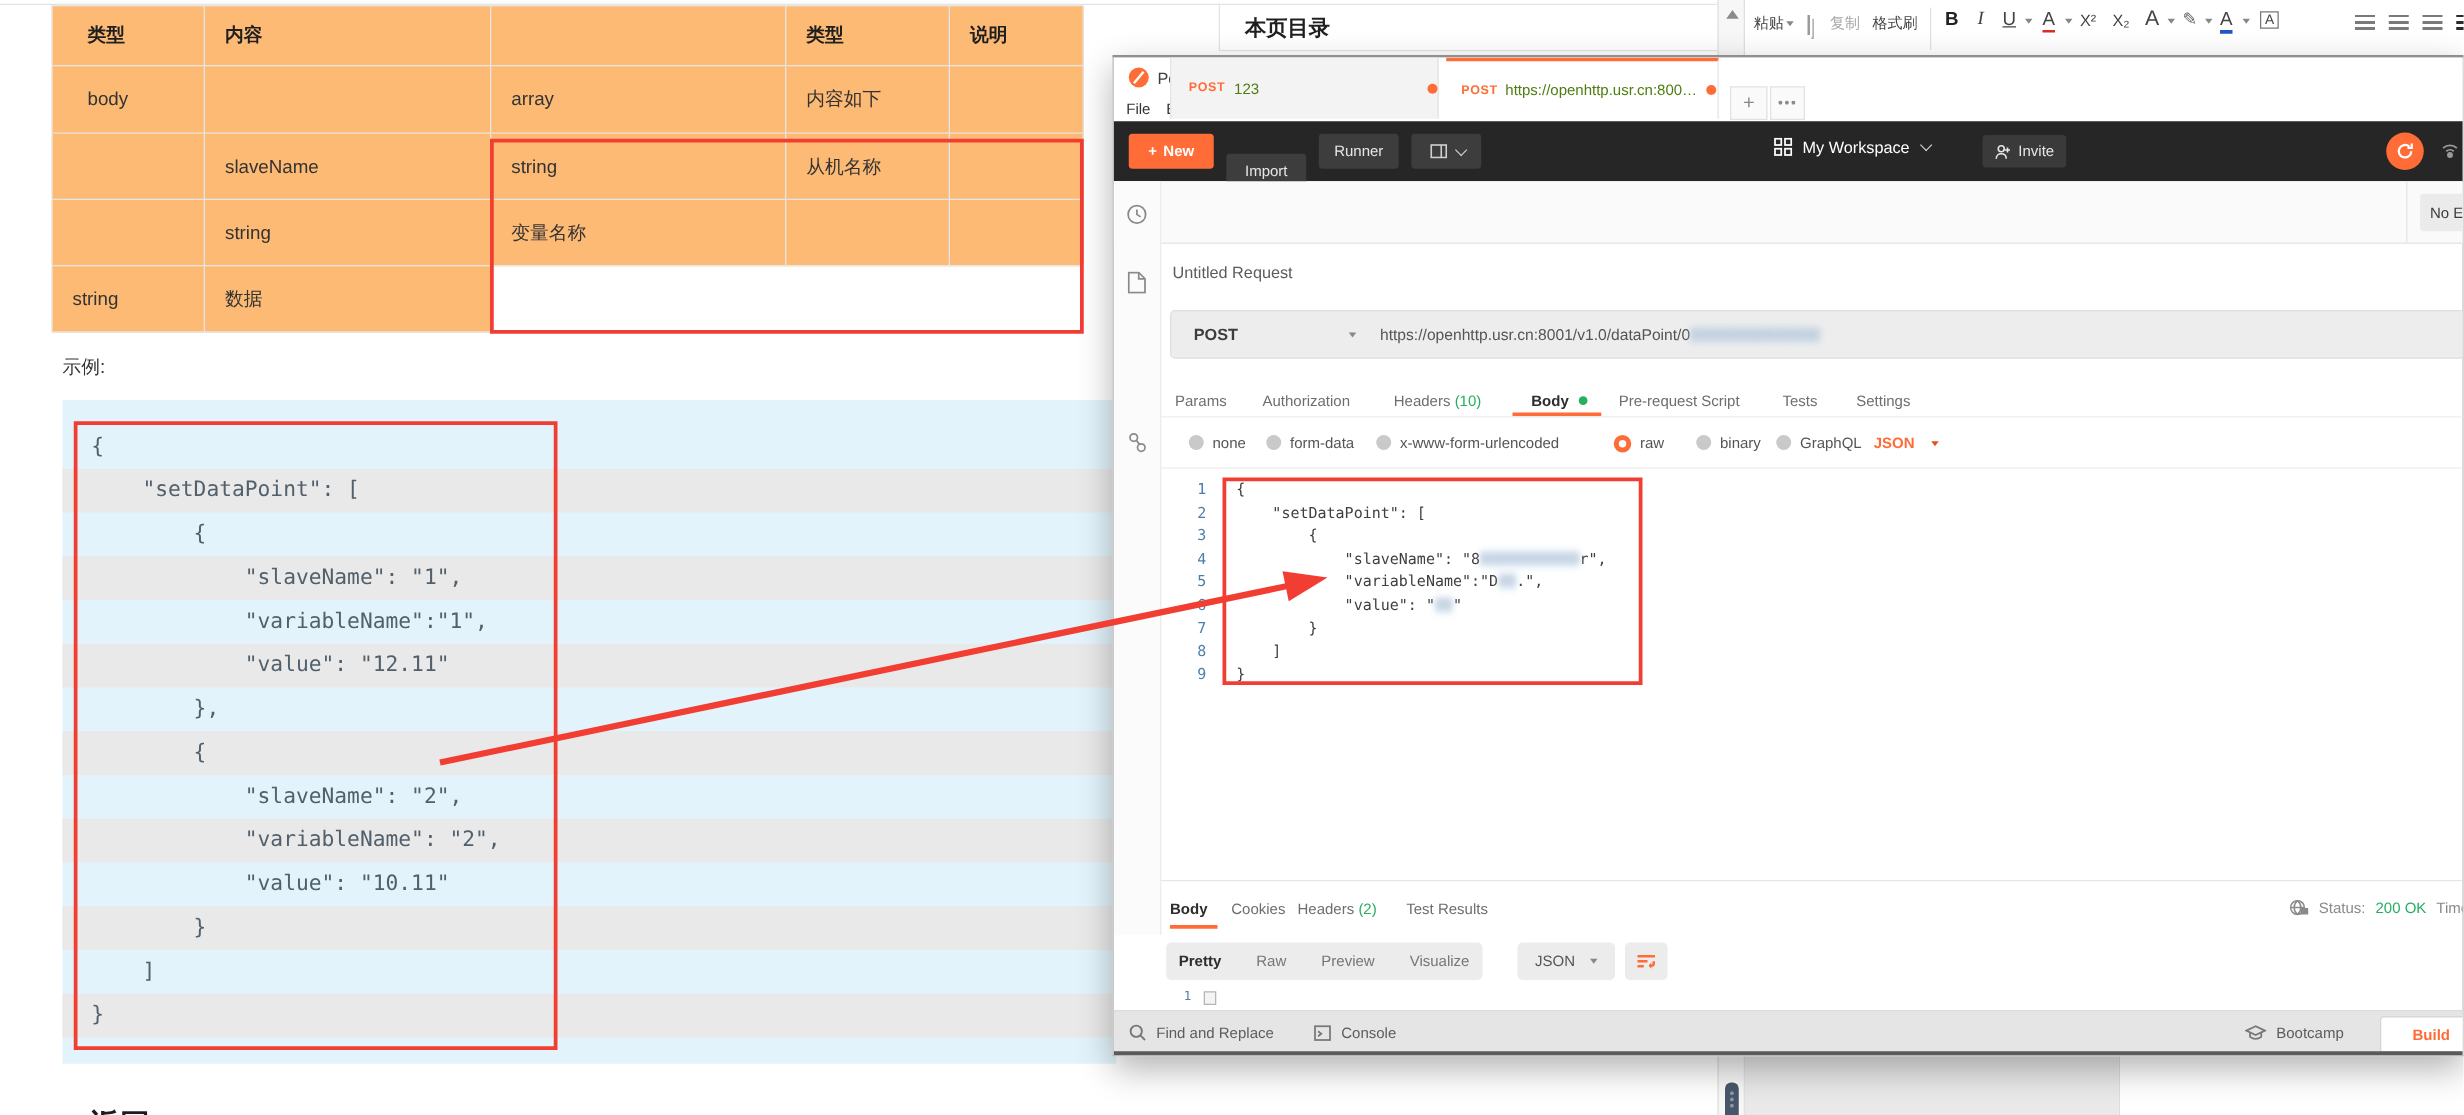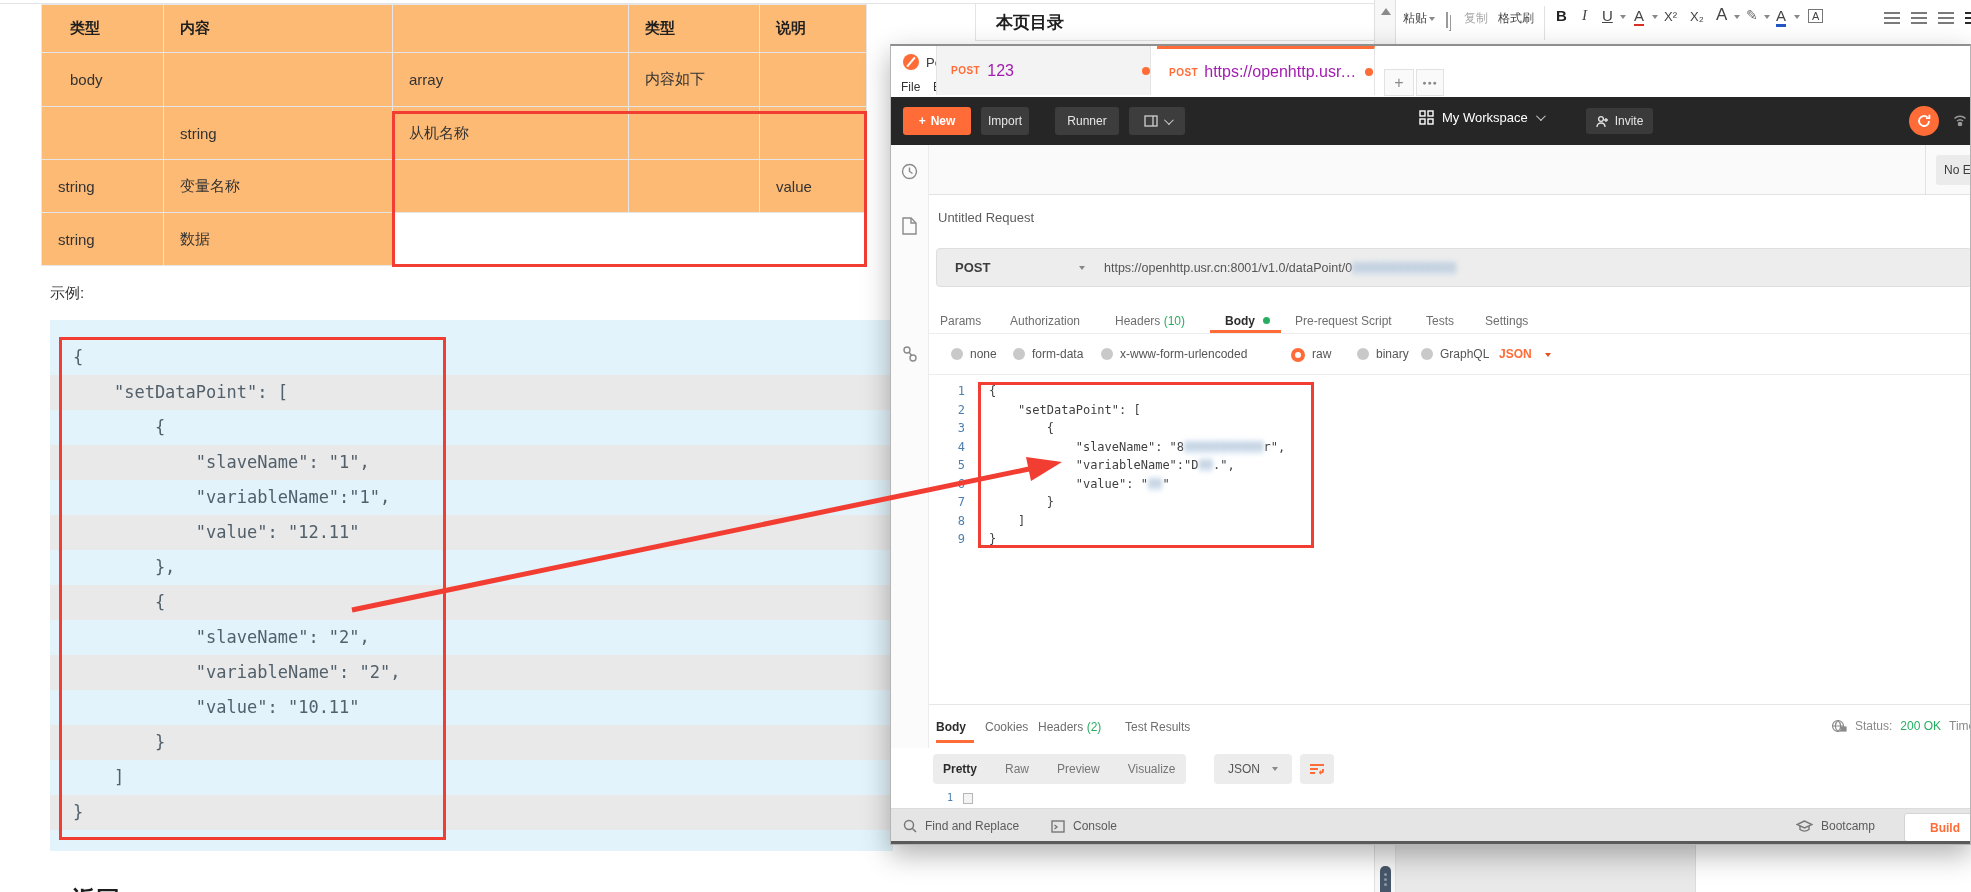--- a/index.html
+++ b/index.html
@@ -69,39 +69,39 @@
   #pm-titlebar{left:0;top:0;width:1081px;height:33px;background:#fff}
   #pm-logo{left:12px;top:8px;width:16px;height:16px;border-radius:50%;background:#ff6c37;overflow:hidden}
   #pm-logo i{position:absolute;left:7px;top:2px;width:2px;height:12px;background:#fff;transform:rotate(40deg)}
   #pm-title{left:35px;top:9px;font-size:13px;color:#3d3d3d}
   #pm-menubar{left:0;top:33px;width:1081px;height:18px;background:#fff;color:#333}
   #pm-menubar span{position:absolute;top:1px;font-size:12px}
   #pm-header{left:0;top:51px;width:1081px;height:48px;background:#262626}
   .pm-dark-btn{position:absolute;height:28px;border-radius:3px;background:#3d3d3d;color:#e6e6e6;
     display:flex;align-items:center;justify-content:center;font-size:12px}
   #pm-new-btn{left:12px;top:10px;width:68px;background:#ff6c37;color:#fff;font-weight:bold}
-  #pm-import-btn{left:90px;top:10px;width:48px}
+  #pm-import-btn{left:90px;top:26px;width:64px}
   #pm-runner-btn{left:164px;top:10px;width:64px}
   #pm-layout-btn{left:238px;top:10px;width:56px;gap:6px}
   .chev{display:inline-block;width:6px;height:6px;border-right:1.5px solid #cfcfcf;
     border-bottom:1.5px solid #cfcfcf;transform:rotate(45deg) translateY(-2px)}
   #pm-workspace{left:528px;top:13px;color:#fff;display:flex;align-items:center;gap:8px;font-size:13px}
   #pm-invite-btn{left:695px;top:11px;width:67px;height:26px;background:#3a3a3a;gap:6px}
   #pm-sync-btn{left:1018px;top:9px;width:30px;height:30px;border-radius:50%;background:#ff6c37;
     display:flex;align-items:center;justify-content:center}
   #pm-capture{left:1060px;top:16px}
   #pm-tabbar{left:0;top:99px;width:1081px;height:50px;background:#fafafa;
     border-bottom:1px solid #e3e3e3;box-sizing:border-box}
   .pm-tab{position:absolute;top:0;height:49px;display:flex;align-items:center;box-sizing:border-box}
   #pm-tab1{left:45px;width:215px;background:#f3f3f3;border-right:1px solid #e4e4e4;
     border-left:1px solid #e4e4e4;padding-left:14px;gap:7px}
   #pm-tab2{left:266px;width:218px;background:#fff;border-right:1px solid #e4e4e4;
     border-top:3px solid #ff6c37;padding-left:12px;gap:6px}
   .tab-method{font-size:10px;font-weight:bold;color:#ff6c37;letter-spacing:.5px}
-  .tab-label{font-size:16px;color:#a21caf;white-space:nowrap;overflow:hidden;text-overflow:ellipsis}
+  .tab-label{font-size:12px;color:#4d7c0f;white-space:nowrap;overflow:hidden;text-overflow:ellipsis}
   #pm-tab1 .tab-label{width:150px}
   #pm-tab2 .tab-label{width:155px}
   .tab-dot{width:8px;height:8px;border-radius:50%;background:#ff6c37;flex:0 0 auto}
   .tab-mini-btn{position:absolute;top:23px;height:27px;border:1px solid #e2e2e2;background:#fafafa;
     color:#8a8a8a;display:flex;align-items:center;justify-content:center;box-sizing:border-box}
   #pm-newtab-btn{left:493px;width:30px;font-size:16px}
   #pm-tabmore-btn{left:525px;width:28px;font-size:7px;letter-spacing:1px}
   #pm-env-sep{left:1034px;top:99px;height:49px;border-left:1px solid #e3e3e3}
   #pm-env-btn{left:1045px;top:109px;width:40px;height:30px;background:#ebebeb;border-radius:3px;
     color:#3c3c3c;font-size:12px;padding:8px 0 0 8px;box-sizing:border-box;
@@ -169,31 +169,31 @@
     <div class="th">类型</div>
     <div class="th">说明</div>
 
     <div class="c0">body</div>
     <div></div>
     <div>array</div>
     <div>内容如下</div>
 
     <div class="c0"></div>
     <div></div>
+    <div>slaveName</div>
     <div>string</div>
     <div>从机名称</div>
 
     <div class="c0"></div>
     <div></div>
     <div>string</div>
     <div>变量名称</div>
 
     <div class="c0"></div>
     <div></div>
-    <div>value</div>
     <div>string</div>
     <div>数据</div>
   </div>
 
   <div class="abs" id="example-label">示例:</div>
 
   <div class="abs" id="code-block">
     <div class="code-row">{</div>
     <div class="code-row alt">    "setDataPoint": [</div>
     <div class="code-row">        {</div>

